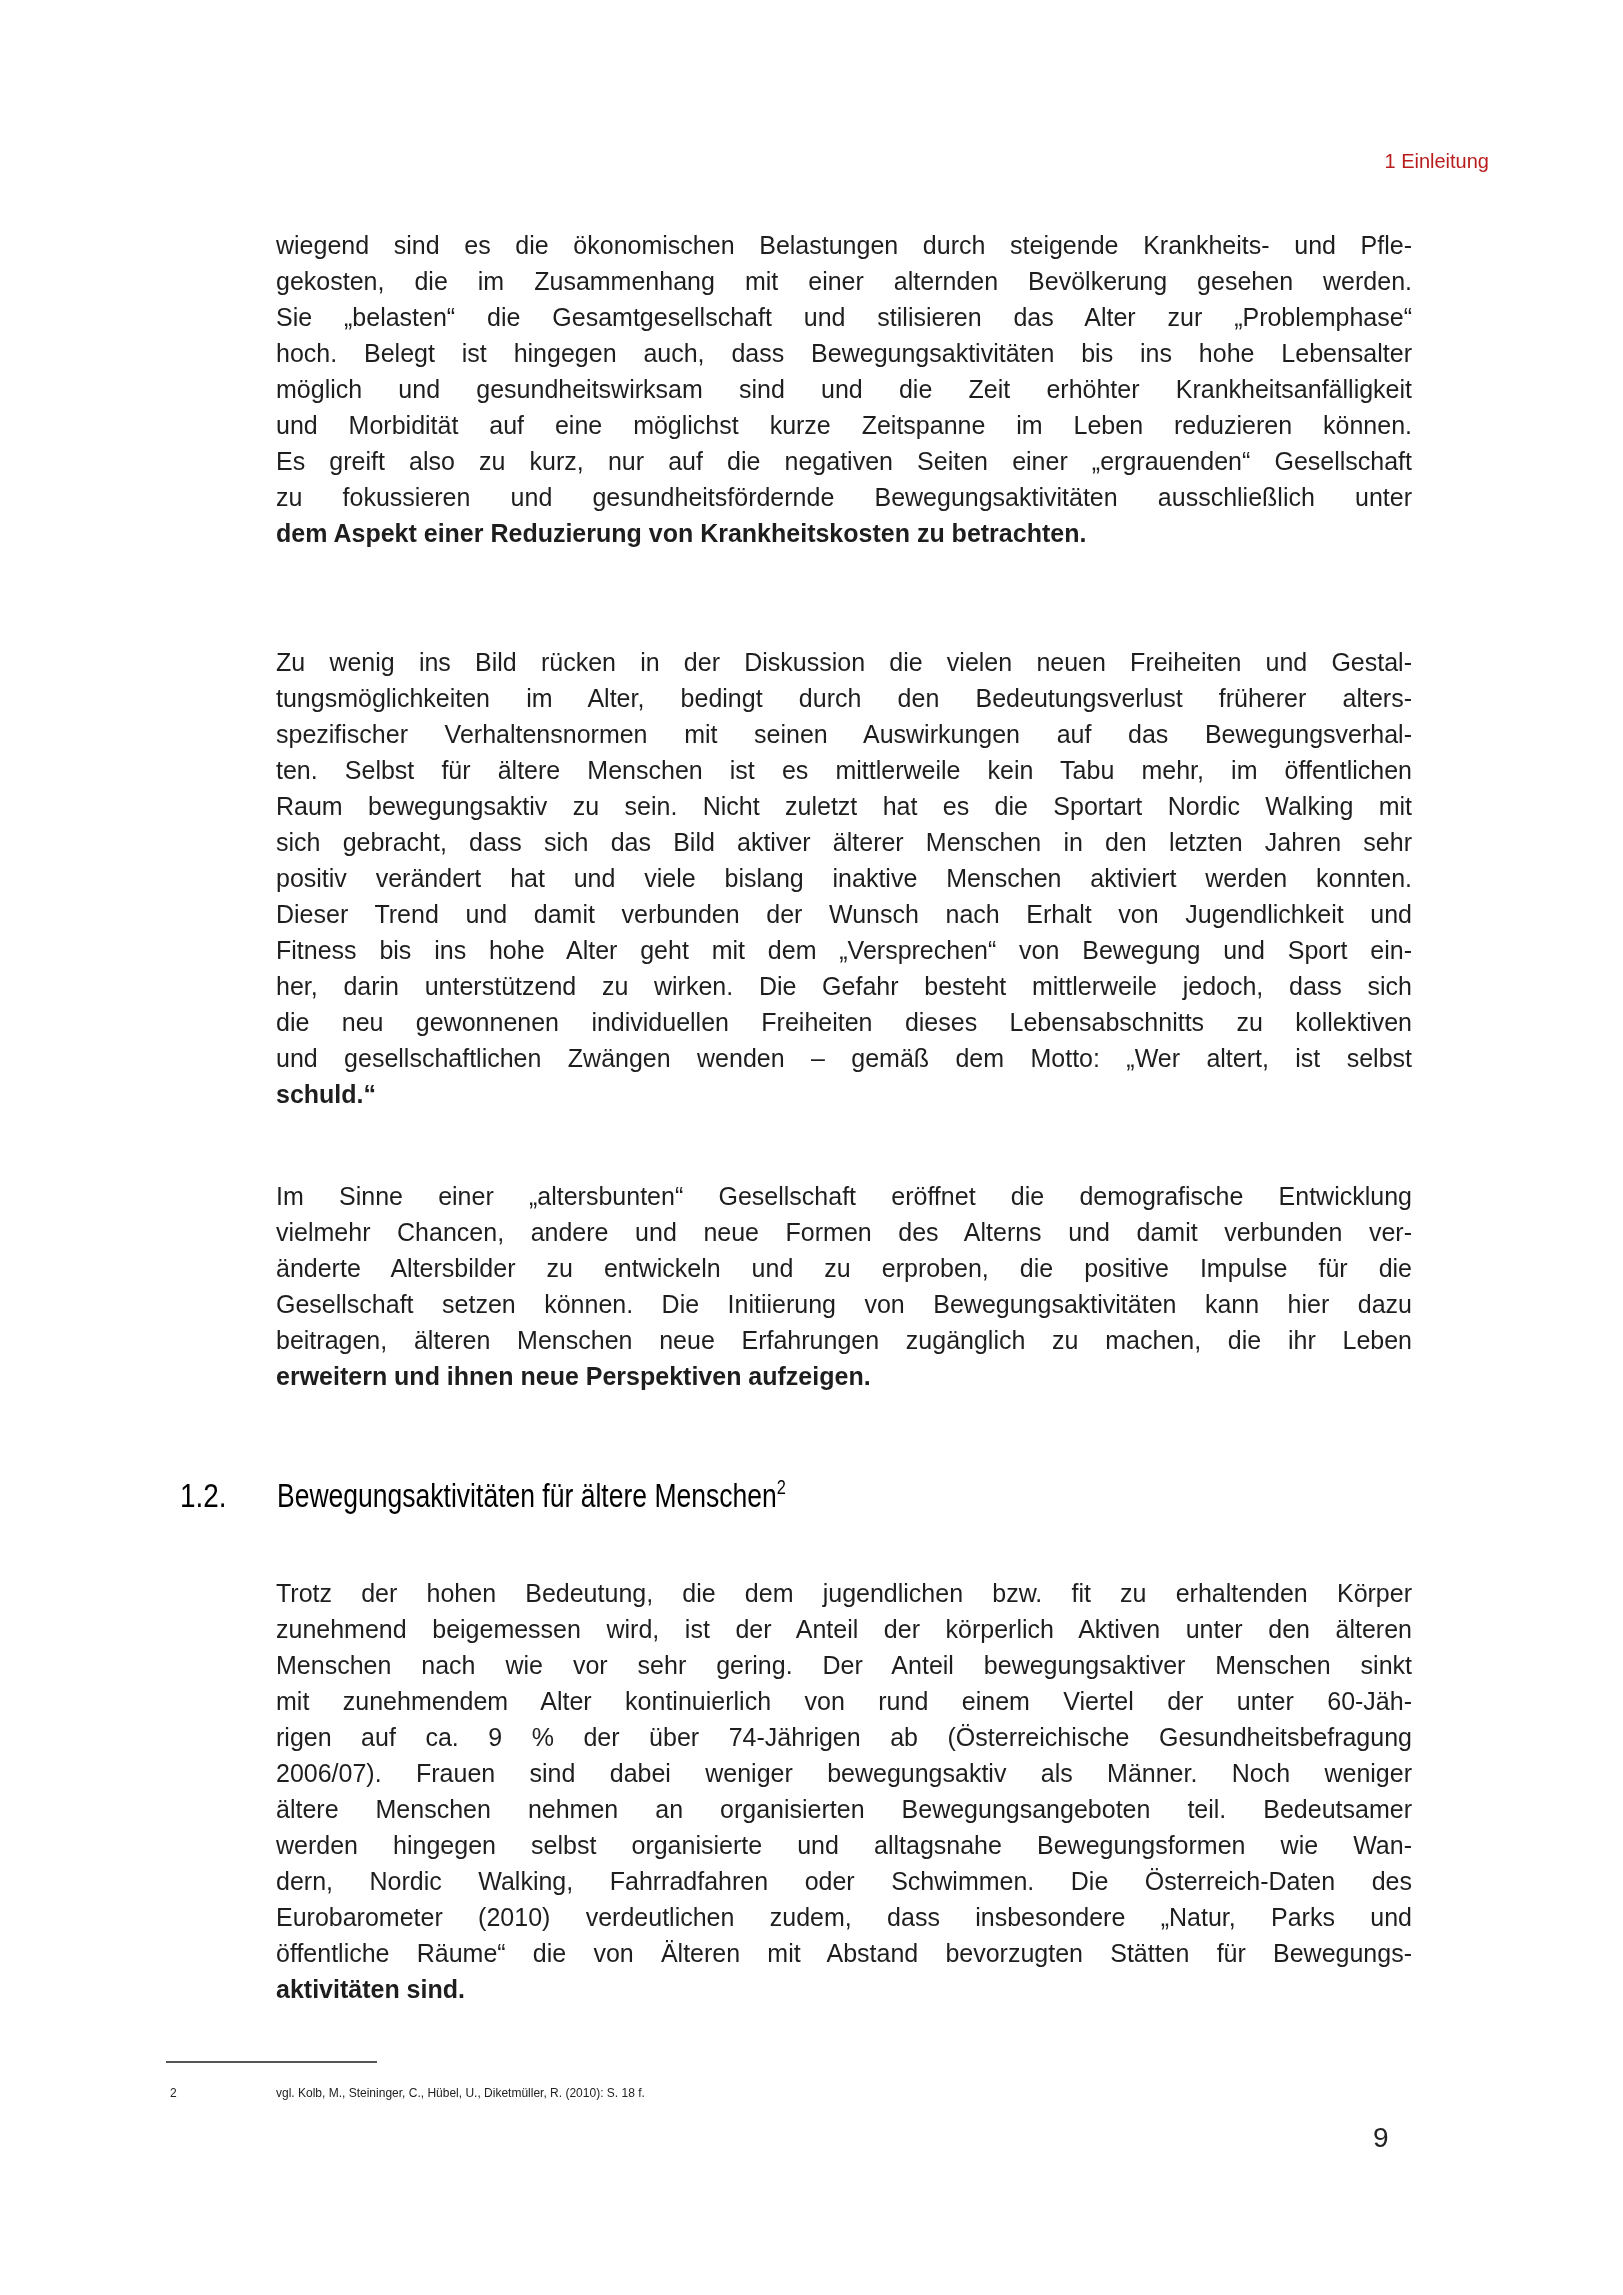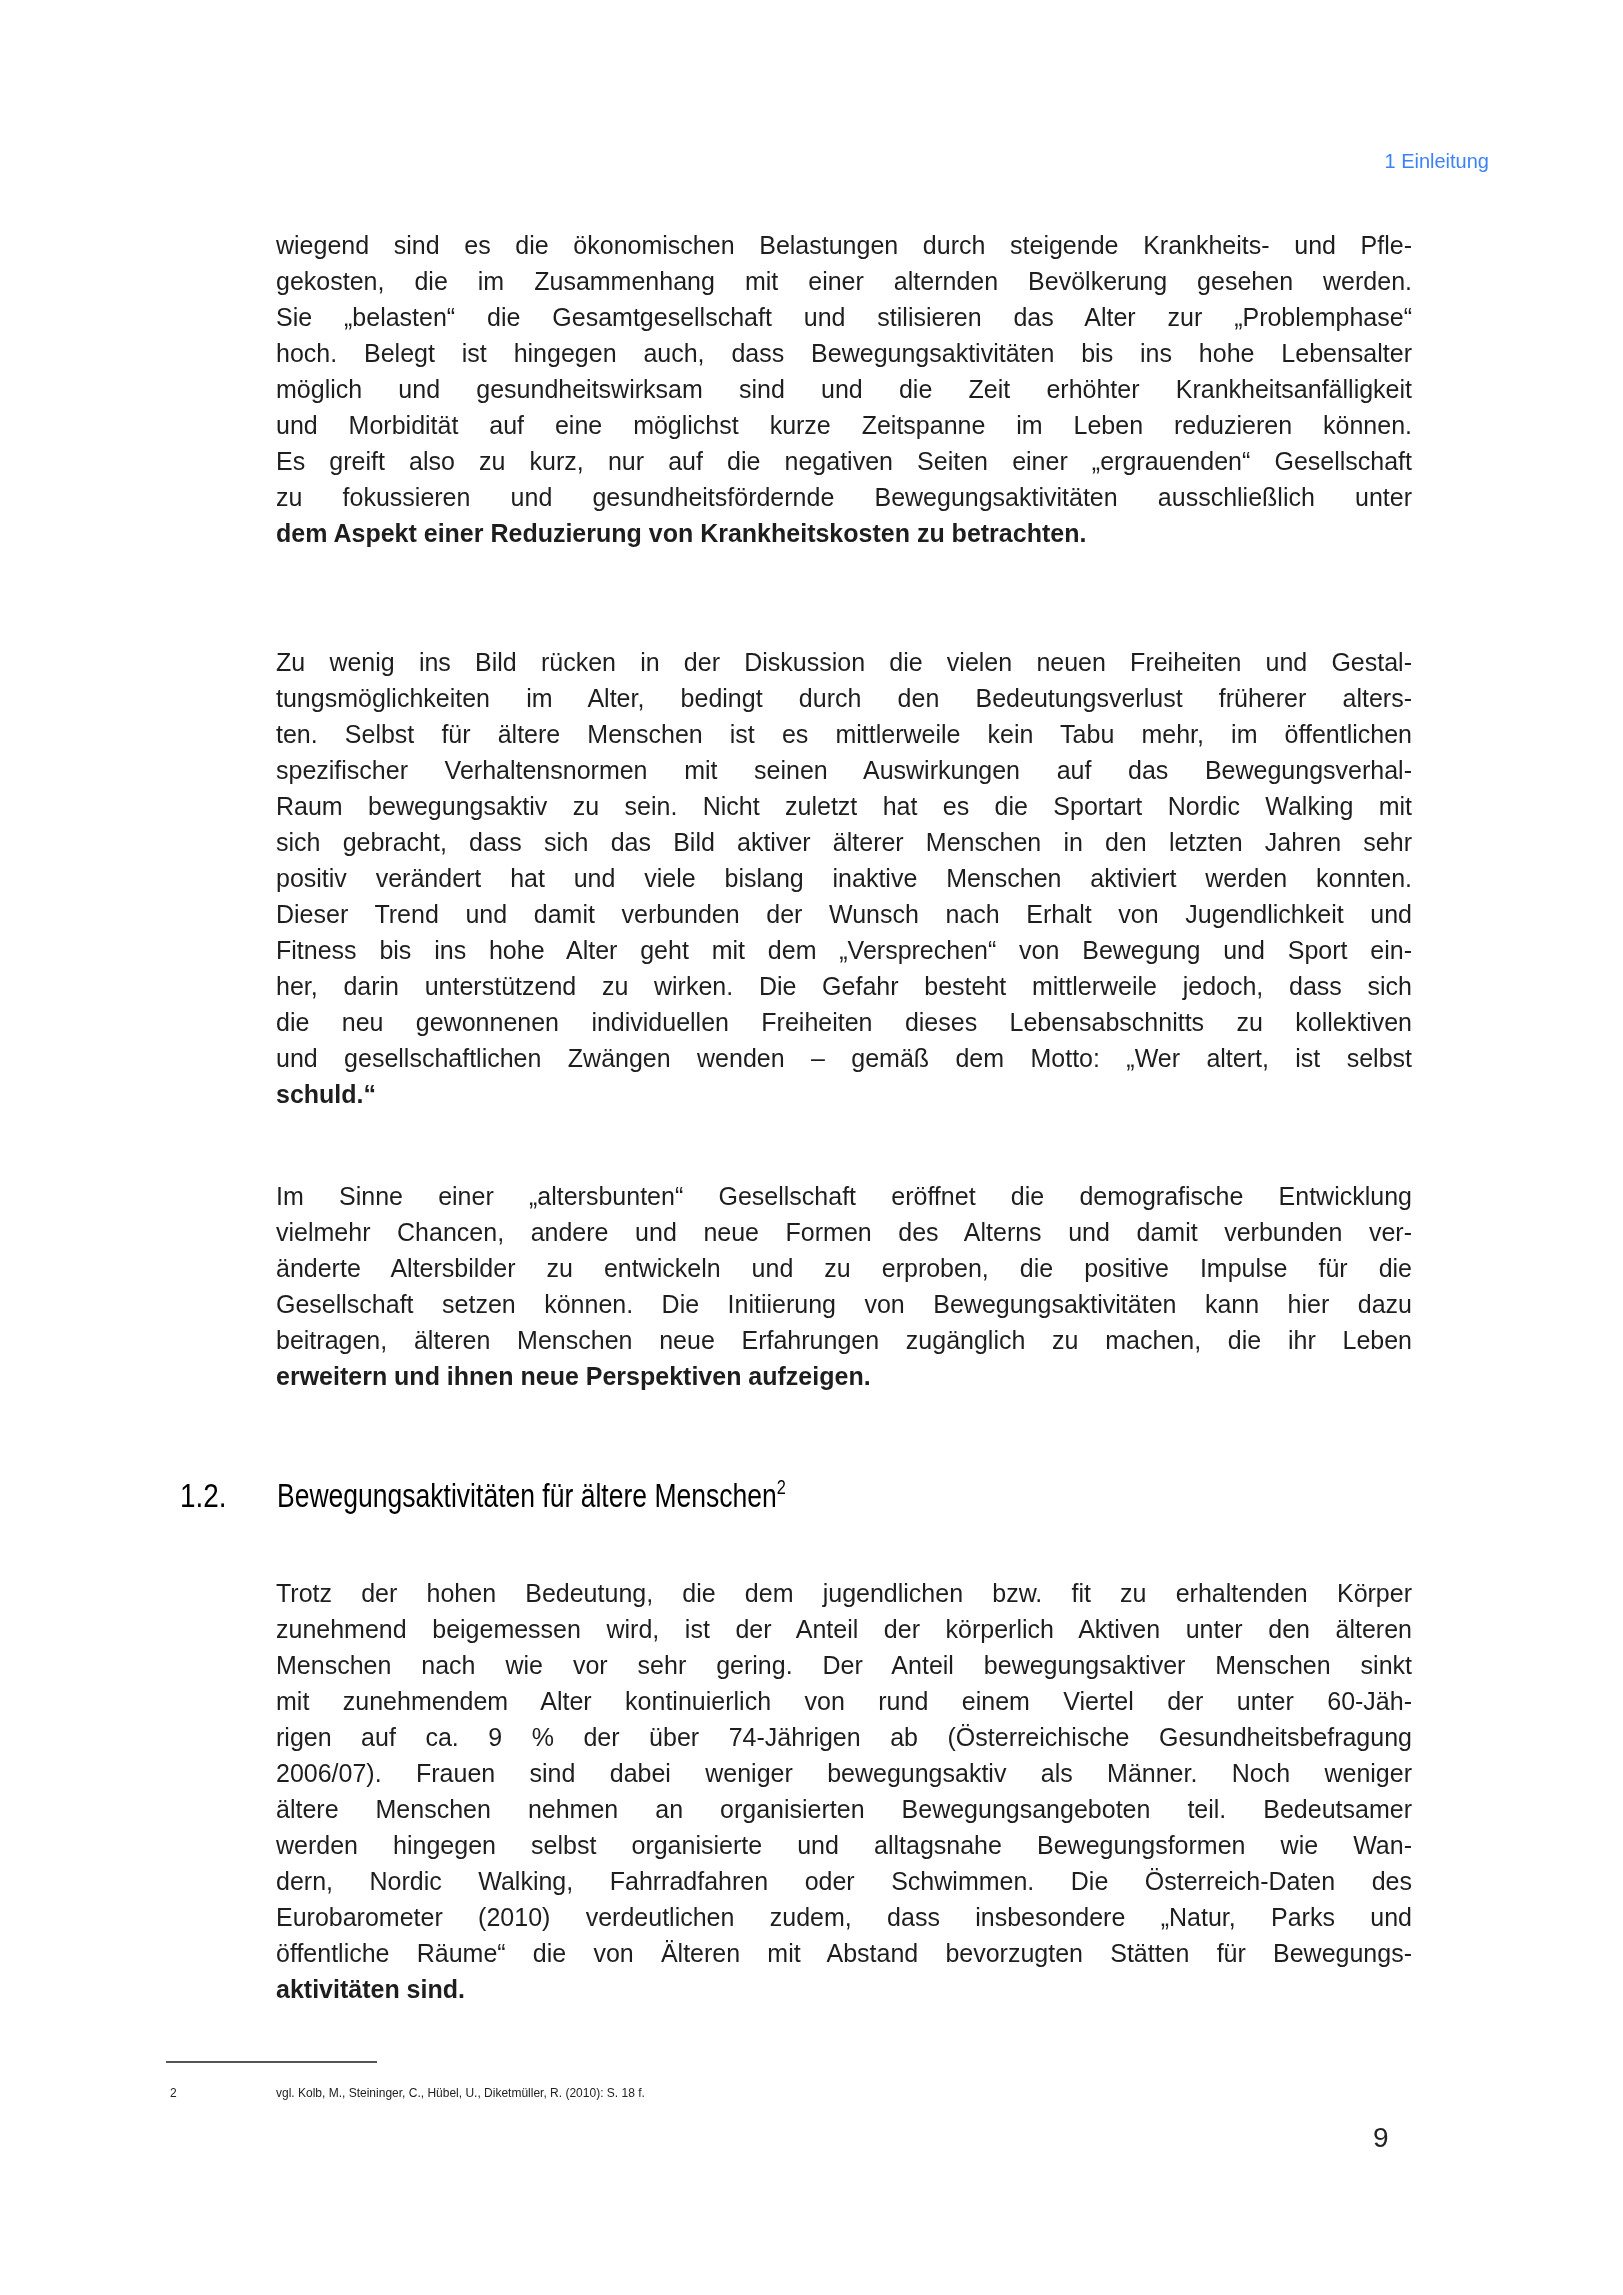--- a/index.html
+++ b/index.html
@@ -1,17 +1,17 @@
 <!DOCTYPE html>
 <html style="font-size:13px"><head>
 <meta charset="utf-8">
 <style>
   html, body { margin: 0; padding: 0; background: #ffffff; }
   body { width: 1623px; height: 2295px; position: relative; overflow: hidden; font-family: "Liberation Sans", sans-serif; color: #1e1e1e; }
-  .running-header { position: absolute; top: 149px; right: 134px; font-size: 20px; line-height: 24px; color: #3b82f6; white-space: nowrap; }
+  .running-header { position: absolute; top: 149px; right: 134px; font-size: 20px; line-height: 24px; color: #b91c1c; white-space: nowrap; }
   .para { position: absolute; left: 276px; width: 1136px; font-size: 25px; line-height: 36px; }
   .line { display: block; white-space: nowrap; text-align: justify; text-align-last: justify; height: 36px; overflow: visible; }
   .line.last { text-align-last: left; text-align: center; font-weight: bold; }
   .section-heading { position: absolute; top: 1474px; left: 180px; font-size: 34px; line-height: 42px; color: #000000; white-space: nowrap; }
   .section-heading .num { display: inline-block; width: 97px; transform: scaleX(0.82); transform-origin: left center; }
   .section-heading .title { display: inline-block; transform: scaleX(0.78); transform-origin: left center; }
   .section-heading sup { font-size: 21px; vertical-align: 13px; line-height: 0; }
   .footnote-rule { position: absolute; left: 166px; top: 2061px; width: 211px; height: 1.6px; background: #555; }
   .footnote { position: absolute; top: 2080px; left: 170px; font-size: 12px; line-height: 26px; white-space: nowrap; color: #222; }
   .footnote .fn-num { display: inline-block; width: 106px; }
@@ -30,22 +30,22 @@
   <span class="line">möglich und gesundheitswirksam sind und die Zeit erhöhter Krankheitsanfälligkeit</span>
   <span class="line">und Morbidität auf eine möglichst kurze Zeitspanne im Leben reduzieren können.</span>
   <span class="line">Es greift also zu kurz, nur auf die negativen Seiten einer „ergrauenden“ Gesellschaft</span>
   <span class="line">zu fokussieren und gesundheitsfördernde Bewegungsaktivitäten ausschließlich unter</span>
   <span class="line last">dem Aspekt einer Reduzierung von Krankheitskosten zu betrachten.</span>
 </div>
 
 <div class="para" style="top:644px;">
   <span class="line">Zu wenig ins Bild rücken in der Diskussion die vielen neuen Freiheiten und Gestal-</span>
   <span class="line">tungsmöglichkeiten im Alter, bedingt durch den Bedeutungsverlust früherer alters-</span>
+  <span class="line">spezifischer Verhaltensnormen mit seinen Auswirkungen auf das Bewegungsverhal-</span>
   <span class="line">ten. Selbst für ältere Menschen ist es mittlerweile kein Tabu mehr, im öffentlichen</span>
-  <span class="line">spezifischer Verhaltensnormen mit seinen Auswirkungen auf das Bewegungsverhal-</span>
   <span class="line">Raum bewegungsaktiv zu sein. Nicht zuletzt hat es die Sportart Nordic Walking mit</span>
   <span class="line">sich gebracht, dass sich das Bild aktiver älterer Menschen in den letzten Jahren sehr</span>
   <span class="line">positiv verändert hat und viele bislang inaktive Menschen aktiviert werden konnten.</span>
   <span class="line">Dieser Trend und damit verbunden der Wunsch nach Erhalt von Jugendlichkeit und</span>
   <span class="line">Fitness bis ins hohe Alter geht mit dem „Versprechen“ von Bewegung und Sport ein-</span>
   <span class="line">her, darin unterstützend zu wirken. Die Gefahr besteht mittlerweile jedoch, dass sich</span>
   <span class="line">die neu gewonnenen individuellen Freiheiten dieses Lebensabschnitts zu kollektiven</span>
   <span class="line">und gesellschaftlichen Zwängen wenden – gemäß dem Motto: „Wer altert, ist selbst</span>
   <span class="line last">schuld.“</span>
 </div>

